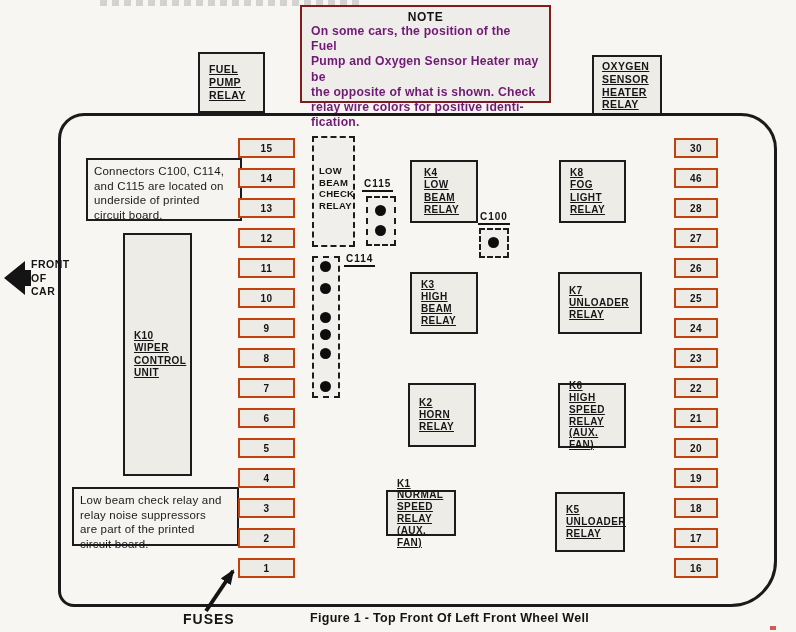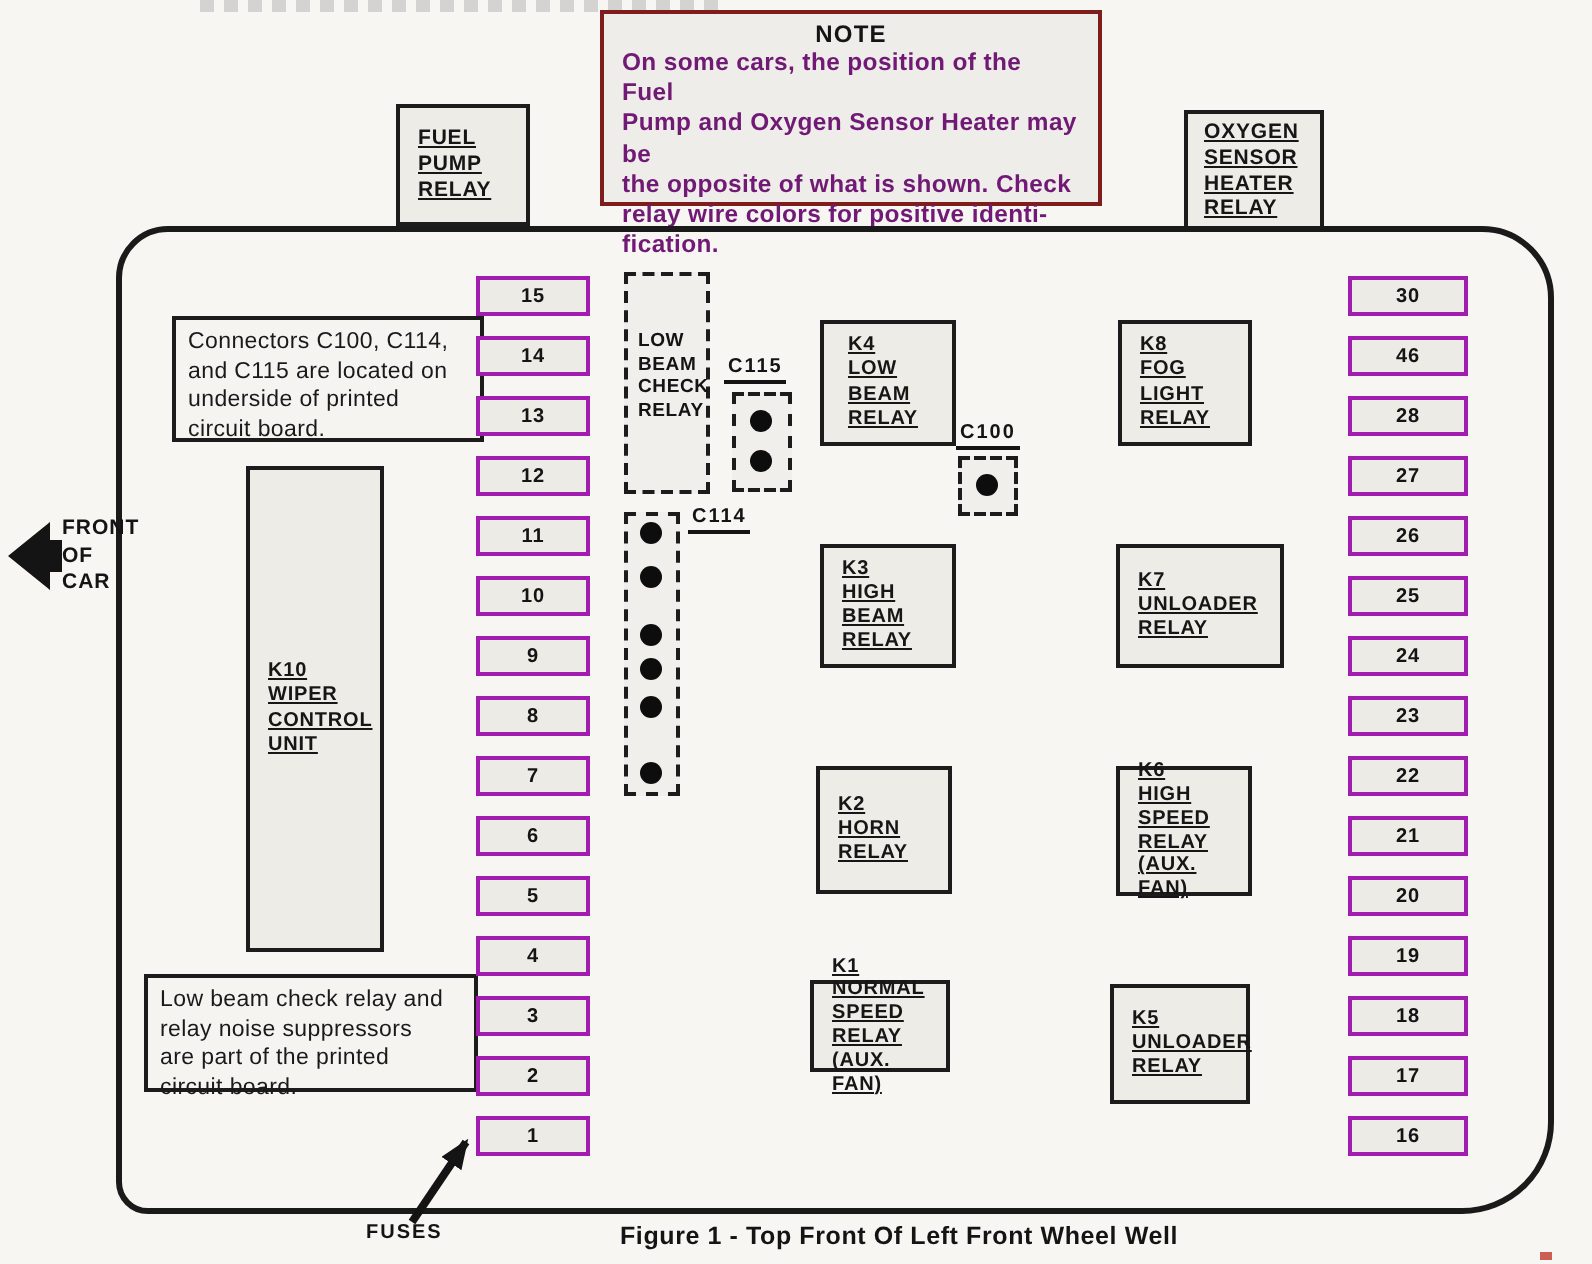--- a/index.html
+++ b/index.html
@@ -44,21 +44,21 @@
   #lowbeam-note{ left:72px; top:487px; width:167px; height:59px; }
   
   #k10{ left:123px; top:233px; width:69px; height:243px; }
   
   #k4{ left:410px; top:160px; width:68px; height:63px;padding-left:12px; }
   #k8{ left:559px; top:160px; width:67px; height:63px; }
   #k3{ left:410px; top:272px; width:68px; height:62px; }
   #k7{ left:558px; top:272px; width:84px; height:62px; }
   #k2{ left:408px; top:383px; width:68px; height:64px; }
   #k6{ left:558px; top:383px; width:68px; height:65px; line-height:1.18; }
-  #k1{ left:405px; top:490px; width:70px; height:46px; line-height:1.18; }
+  #k1{ left:386px; top:490px; width:70px; height:46px; line-height:1.18; }
   #k5{ left:555px; top:492px; width:70px; height:60px; }
   
   #lbc{
     position:absolute; left:312px; top:136px; width:43px; height:111px;
     border:2px dashed #1c1c1c; background:#f1efeb;
     font-weight:bold; font-size:9.5px; line-height:11.5px; letter-spacing:.3px;
     padding:27px 0 0 5px;
   }
   
   .conn{
@@ -87,33 +87,33 @@
   #c115-label{ left:362px; top:178px; }
   #c114-label{ left:344px; top:253px; }
   #c100-label{ left:478px; top:211px; }
   
   .fuse-col{
     position:absolute; top:138px; display:flex; flex-direction:column; gap:10px;
   }
   #fuse-col-left{ left:238px; }
   #fuse-col-right{ left:674px; }
   .fuse{
-    width:57px; height:20px; background:#edebe6; border:2px solid #a21caf;
+    width:57px; height:20px; background:#edebe6; border:2px solid #c2410c;
     font-weight:bold; font-size:10px; display:flex; align-items:center; justify-content:center;
     letter-spacing:.5px;
   }
-  #fuse-col-right .fuse{ width:60px; }
+  #fuse-col-right .fuse{ width:44px; }
   
   #front-of-car{
     position:absolute; left:31px; top:258px; font-weight:bold; font-size:10.5px;
     line-height:13.5px; letter-spacing:.5px;
   }
   
   #fuses-label{
-    position:absolute; left:183px; top:611px; font-weight:bold; font-size:10px; letter-spacing:1px;
+    position:absolute; left:183px; top:611px; font-weight:bold; font-size:14px; letter-spacing:1px;
   }
   #caption{
     position:absolute; left:310px; top:611px; font-weight:bold; font-size:12.5px; letter-spacing:.3px;
   }
   
   #overlay{ position:absolute; left:0; top:0; pointer-events:none; }
   
   #smudge{
     position:absolute; left:100px; top:0; width:260px; height:6px; opacity:.28;
     background:repeating-linear-gradient(90deg,#777 0 7px,transparent 7px 12px);

